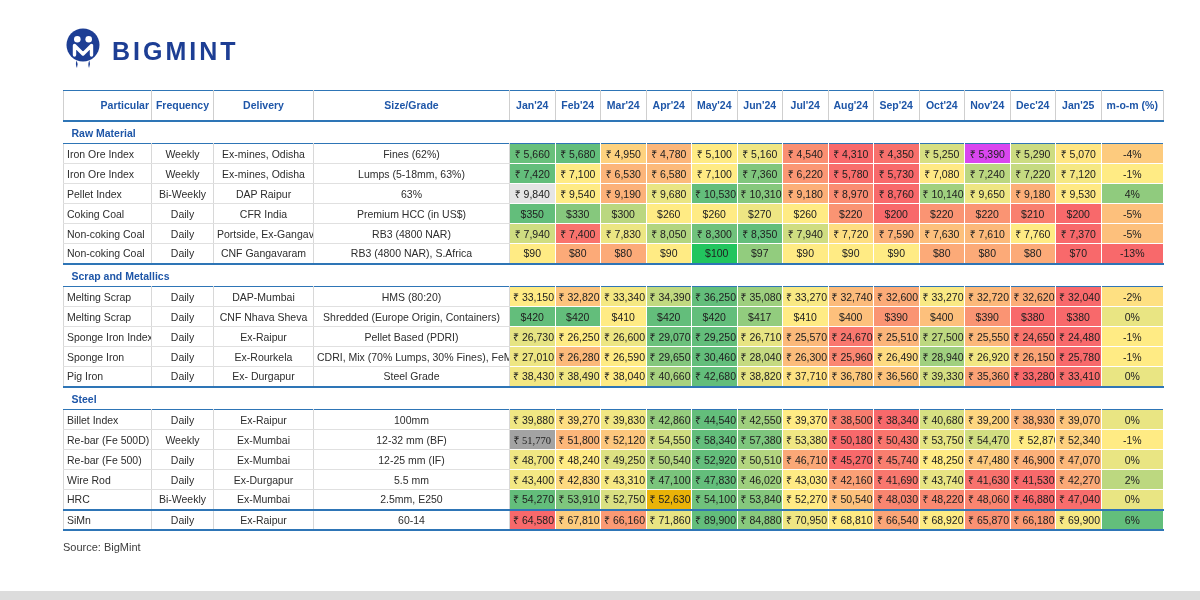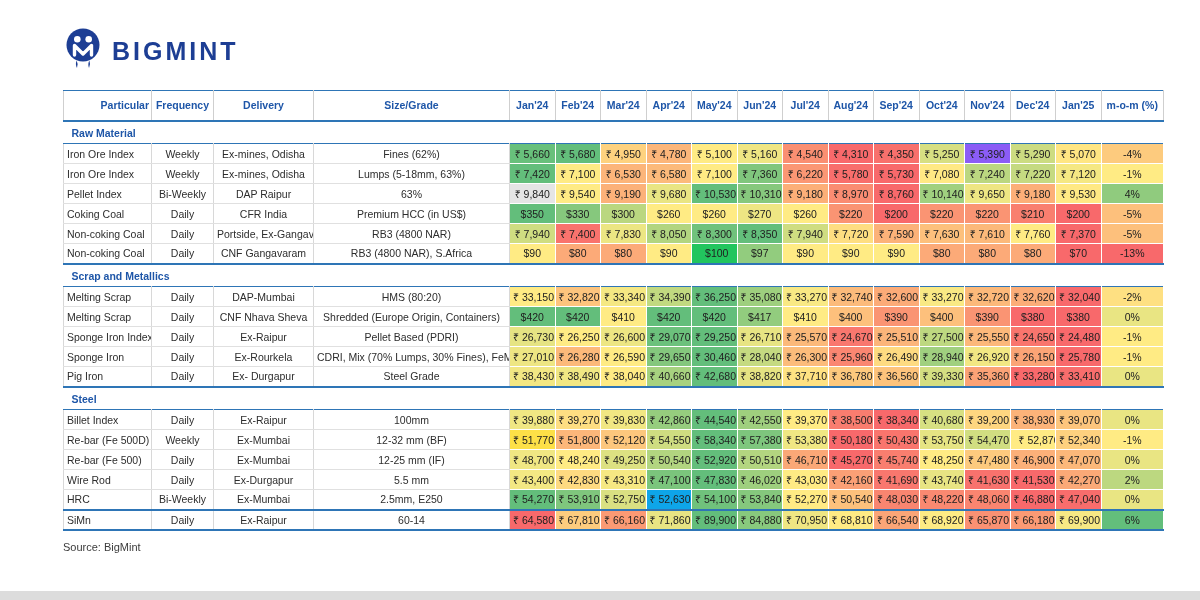--- a/index.html
+++ b/index.html
@@ -102,21 +102,21 @@
         <td class="c-val" style="background: rgb(104, 192, 123);">₹ 5,660</td>
         <td class="c-val" style="background: rgb(99, 190, 123);">₹ 5,680</td>
         <td class="c-val" style="background: rgb(254, 210, 127);">₹ 4,950</td>
         <td class="c-val" style="background: rgb(252, 182, 122);">₹ 4,780</td>
         <td class="c-val" style="background: rgb(255, 235, 132);">₹ 5,100</td>
         <td class="c-val" style="background: rgb(239, 230, 131);">₹ 5,160</td>
         <td class="c-val" style="background: rgb(250, 143, 114);">₹ 4,540</td>
         <td class="c-val" style="background: rgb(248, 105, 107);">₹ 4,310</td>
         <td class="c-val" style="background: rgb(248, 112, 108);">₹ 4,350</td>
         <td class="c-val" style="background: rgb(215, 223, 130);">₹ 5,250</td>
-        <td class="c-val" style="background: #8b5cf6;">₹ 5,390</td>
+        <td class="c-val" style="background: #d946ef;">₹ 5,390</td>
         <td class="c-val" style="background: rgb(204, 220, 129);">₹ 5,290</td>
         <td class="c-val" style="background: rgb(255, 230, 131);">₹ 5,070</td>
         <td class="c-val" style="background: rgb(253, 203, 126);">-4%</td>
       </tr>
       <tr class="data-row">
         <td class="c-text c-part">Iron Ore Index</td>
         <td class="c-text">Weekly</td>
         <td class="c-text">Ex-mines, Odisha</td>
         <td class="c-text">Lumps (5-18mm, 63%)</td>
         <td class="c-val" style="background: rgb(99, 190, 123);">₹ 7,420</td>
@@ -338,21 +338,21 @@
         <td class="c-val" style="background: rgb(254, 214, 128);">₹ 39,200</td>
         <td class="c-val" style="background: rgb(252, 179, 121);">₹ 38,930</td>
         <td class="c-val" style="background: rgb(253, 197, 125);">₹ 39,070</td>
         <td class="c-val" style="background: rgb(233, 229, 131);">0%</td>
       </tr>
       <tr class="data-row">
         <td class="c-text c-part">Re-bar (Fe 500D)</td>
         <td class="c-text">Weekly</td>
         <td class="c-text">Ex-Mumbai</td>
         <td class="c-text">12-32 mm (BF)</td>
-        <td class="c-val" style="background: #fde047;">₹ 51,770</td>
+        <td class="c-val" style="background: #a3a3a3; font-family: Liberation Serif, serif;">₹ 51,770</td>
         <td class="c-val" style="background: rgb(252, 183, 122);">₹ 51,800</td>
         <td class="c-val" style="background: rgb(253, 199, 125);">₹ 52,120</td>
         <td class="c-val" style="background: rgb(207, 221, 129);">₹ 54,550</td>
         <td class="c-val" style="background: rgb(99, 190, 123);">₹ 58,340</td>
         <td class="c-val" style="background: rgb(126, 198, 125);">₹ 57,380</td>
         <td class="c-val" style="background: rgb(240, 231, 131);">₹ 53,380</td>
         <td class="c-val" style="background: rgb(248, 105, 107);">₹ 50,180</td>
         <td class="c-val" style="background: rgb(249, 117, 109);">₹ 50,430</td>
         <td class="c-val" style="background: rgb(230, 228, 131);">₹ 53,750</td>
         <td class="c-val" style="background: rgb(209, 222, 129);">₹ 54,470</td>
@@ -401,21 +401,21 @@
         <td class="c-val" style="background: rgb(188, 216, 128);">2%</td>
       </tr>
       <tr class="data-row sec-last">
         <td class="c-text c-part">HRC</td>
         <td class="c-text">Bi-Weekly</td>
         <td class="c-text">Ex-Mumbai</td>
         <td class="c-text">2.5mm, E250</td>
         <td class="c-val" style="background: rgb(99, 190, 123);">₹ 54,270</td>
         <td class="c-val" style="background: rgb(127, 198, 125);">₹ 53,910</td>
         <td class="c-val" style="background: rgb(218, 224, 130);">₹ 52,750</td>
-        <td class="c-val" style="background: #0ea5e9; text-align: center;">₹ 52,630</td>
+        <td class="c-val" style="background: #eab308; text-align: center;">₹ 52,630</td>
         <td class="c-val" style="background: rgb(112, 194, 124);">₹ 54,100</td>
         <td class="c-val" style="background: rgb(133, 200, 125);">₹ 53,840</td>
         <td class="c-val" style="background: rgb(255, 235, 132);">₹ 52,270</td>
         <td class="c-val" style="background: rgb(253, 193, 124);">₹ 50,540</td>
         <td class="c-val" style="background: rgb(249, 133, 112);">₹ 48,030</td>
         <td class="c-val" style="background: rgb(250, 137, 113);">₹ 48,220</td>
         <td class="c-val" style="background: rgb(250, 133, 112);">₹ 48,060</td>
         <td class="c-val" style="background: rgb(248, 105, 107);">₹ 46,880</td>
         <td class="c-val" style="background: rgb(248, 109, 108);">₹ 47,040</td>
         <td class="c-val" style="background: rgb(233, 229, 131);">0%</td>

